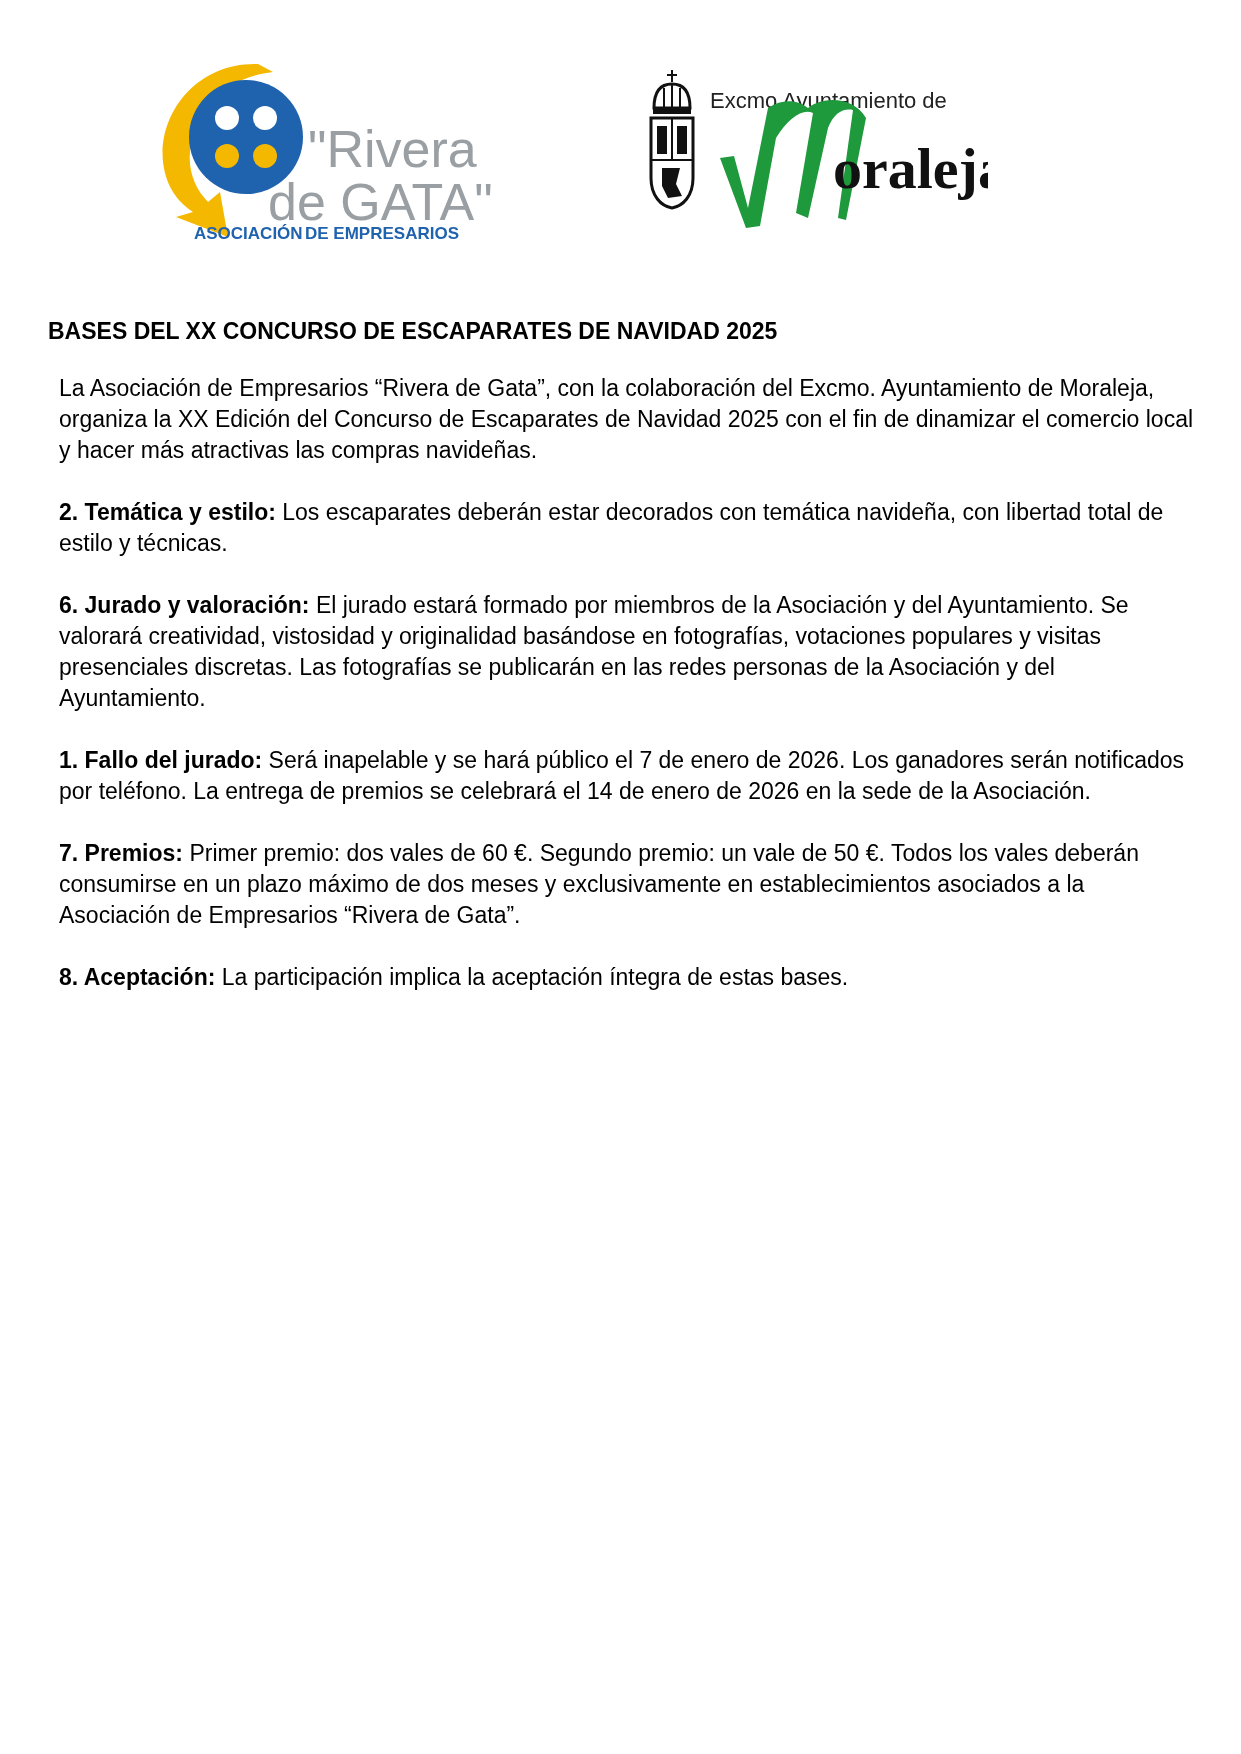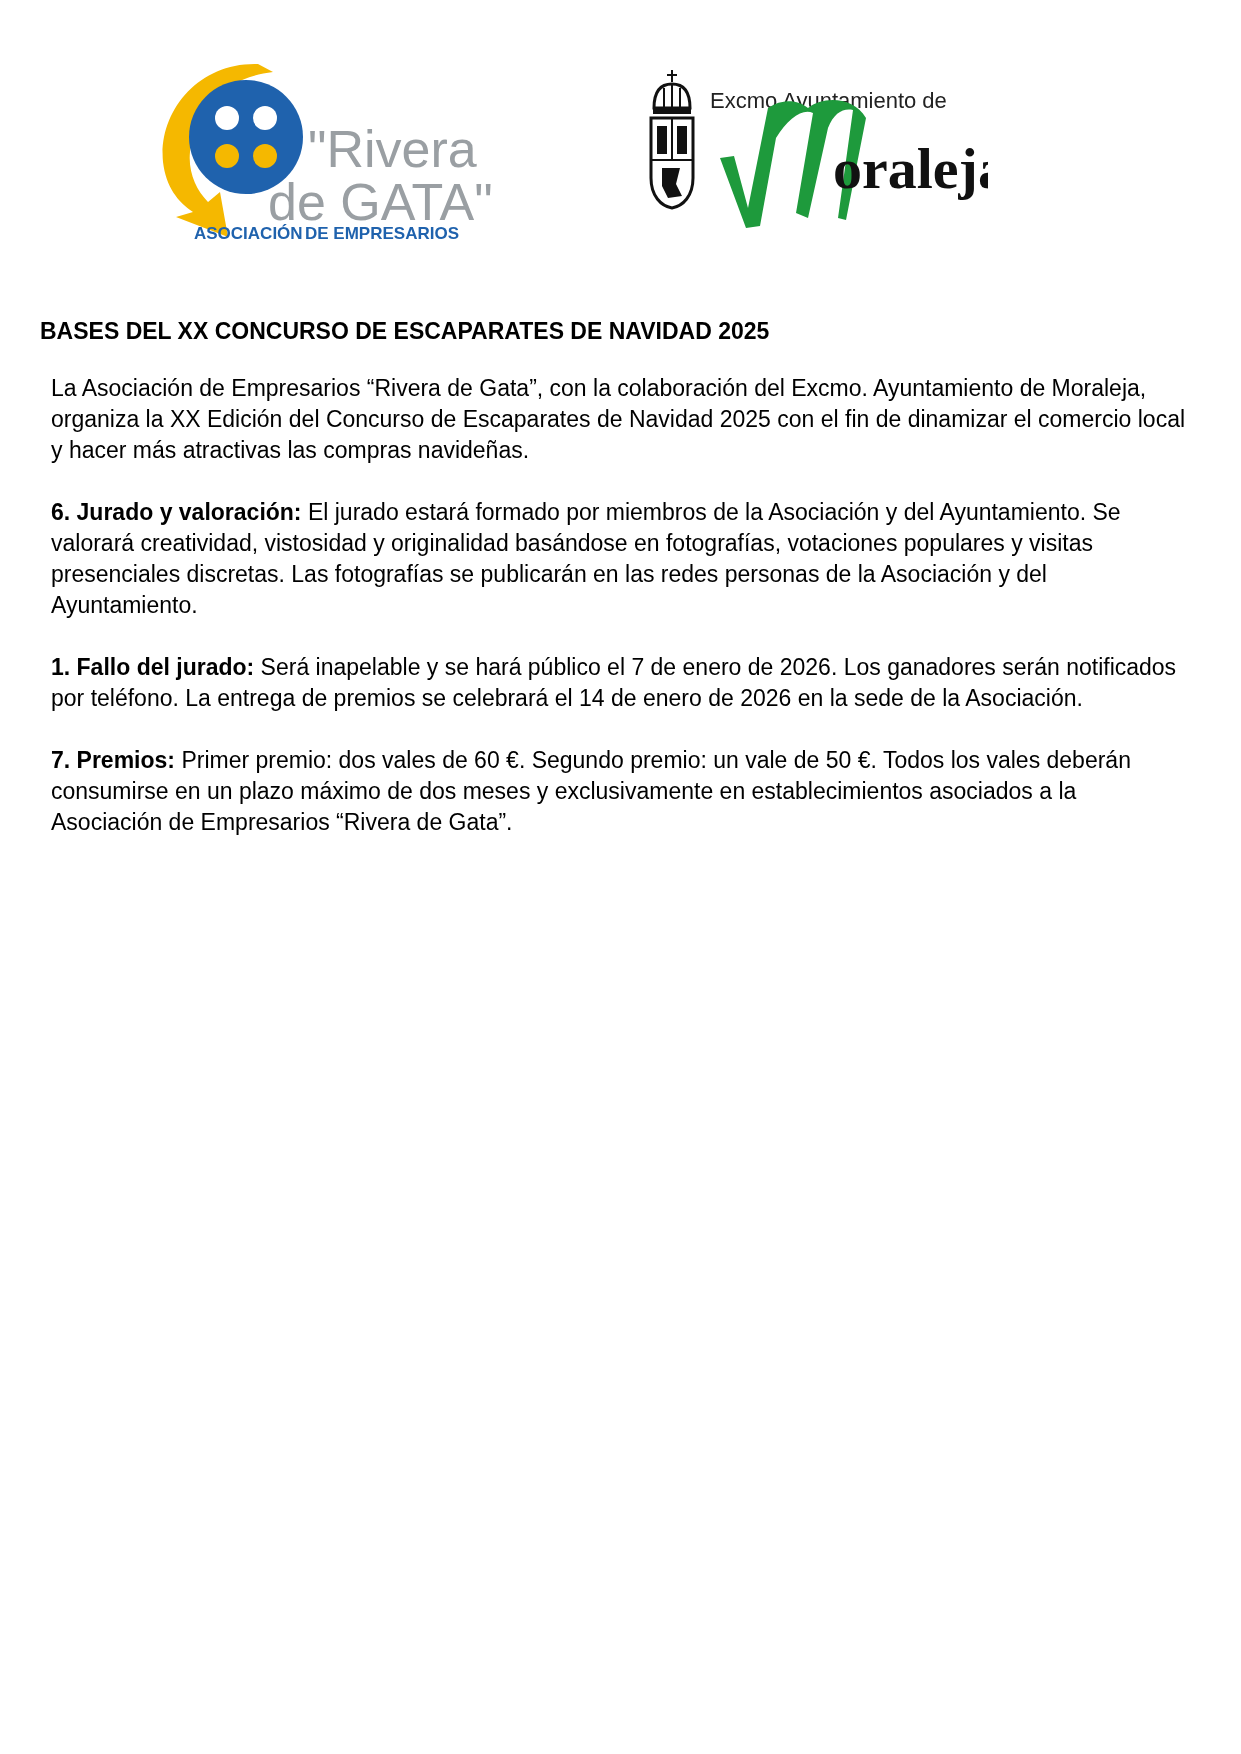--- a/index.html
+++ b/index.html
@@ -1,19 +1,19 @@
 <!DOCTYPE html>
 <html><head>
 <meta charset="utf-8">
 <style>
   html, body { margin: 0; padding: 0; background: #ffffff; }
   body { width: 1241px; height: 1754px; position: relative; overflow: hidden; font-family: "Liberation Sans", sans-serif; color: #000; }
   .logo-rivera { position: absolute; left: 158px; top: 52px; width: 360px; height: 220px; }
   .logo-moraleja { position: absolute; left: 648px; top: 68px; width: 340px; height: 190px; }
-  .content { position: absolute; left: 40px; top: 316px; width: 1150px; }
+  .content { position: absolute; left: 48px; top: 316px; width: 1150px; }
   .title { font-size: 23px; font-weight: bold; margin: 0 0 27px 0; line-height: 30px; }
   p { font-size: 23px; line-height: 31px; margin: 0 0 31px 11px; }
   .label { font-weight: bold; }
   .rivera-text { fill: #9a9fa3; font-family: "Liberation Sans", sans-serif; }
   .asoc-text { fill: #1f62ad; font-family: "Liberation Sans", sans-serif; font-weight: bold; }
   .excmo { font-family: "Liberation Sans", sans-serif; fill: #222; }
   .moraleja { font-family: "Liberation Serif", serif; font-weight: bold; fill: #111; }
 </style>
 </head>
 <body>
@@ -57,16 +57,18 @@
 
     <path d="M72 90 L 98 160 L 112 158 L 128 70 C 140 50, 155 40, 165 45 L 148 145 L 160 150 L 180 60 C 186 45, 195 40, 205 42 L 190 150 L 198 152 L 218 50 C 205 28, 175 28, 160 40 C 150 32, 135 30, 120 40 L 100 140 L 86 88 Z" fill="#1e9a3c"></path>
     <text class="moraleja" x="185" y="120" font-size="58">oraleja</text>
   </svg>
 </div>
 
 <div class="content">
   <div class="title">BASES DEL XX CONCURSO DE ESCAPARATES DE NAVIDAD 2025</div>
   <p>La Asociación de Empresarios “Rivera de Gata”, con la colaboración del Excmo. Ayuntamiento de Moraleja, organiza la XX Edición del Concurso de Escaparates de Navidad 2025 con el fin de dinamizar el comercio local y hacer más atractivas las compras navideñas.</p>
 
+  <p><span class="label">2. Temática y estilo:</span><span> Los escaparates deberán estar decorados con temática navideña, con libertad total de estilo y técnicas.</span></p>
   <p><span class="label">6. Jurado y valoración:</span><span> El jurado estará formado por miembros de la Asociación y del Ayuntamiento. Se valorará creatividad, vistosidad y originalidad basándose en fotografías, votaciones populares y visitas presenciales discretas. Las fotografías se publicarán en las redes personas de la Asociación y del Ayuntamiento.</span></p>
   <p><span class="label">1. Fallo del jurado:</span><span> Será inapelable y se hará público el 7 de enero de 2026. Los ganadores serán notificados por teléfono. La entrega de premios se celebrará el 14 de enero de 2026 en la sede de la Asociación.</span></p>
   <p><span class="label">7. Premios:</span><span> Primer premio: dos vales de 60 €. Segundo premio: un vale de 50 €. Todos los vales deberán consumirse en un plazo máximo de dos meses y exclusivamente en establecimientos asociados a la Asociación de Empresarios “Rivera de Gata”.</span></p>
+  <p><span class="label">8. Aceptación:</span><span> La participación implica la aceptación íntegra de estas bases.</span></p>
 </div>
 
 </body></html>

